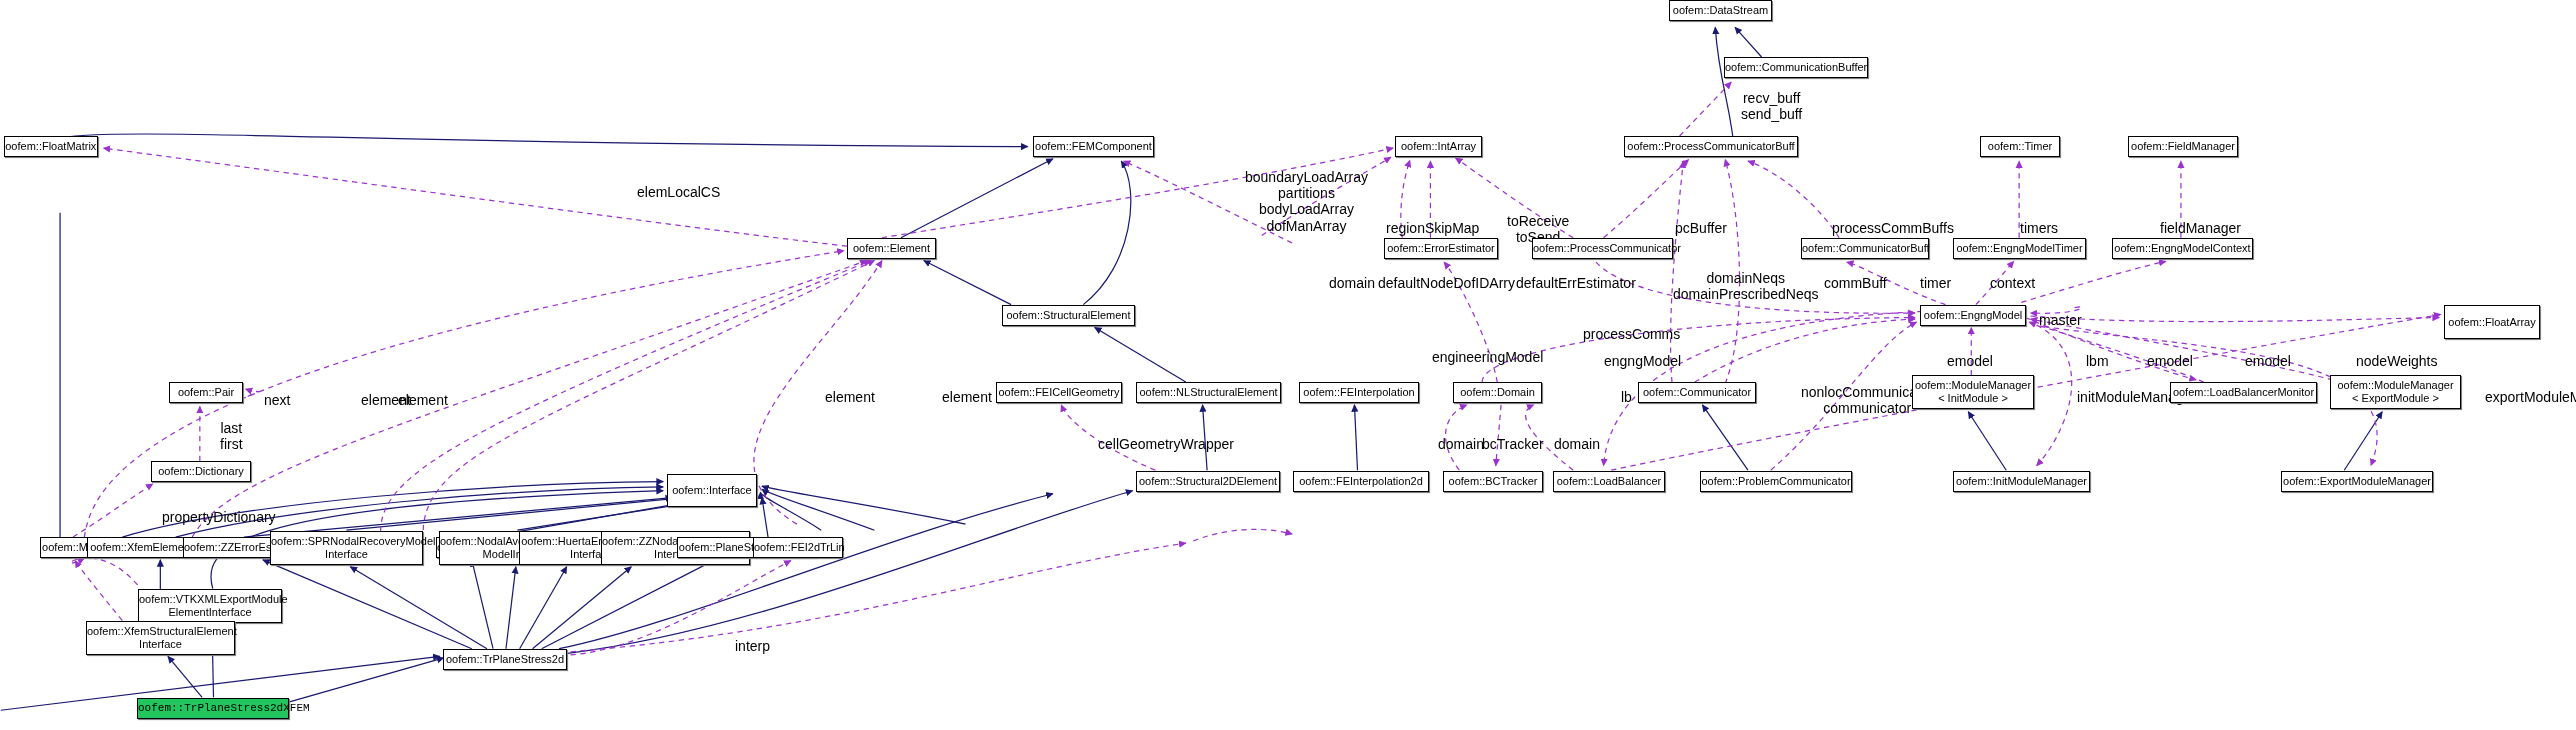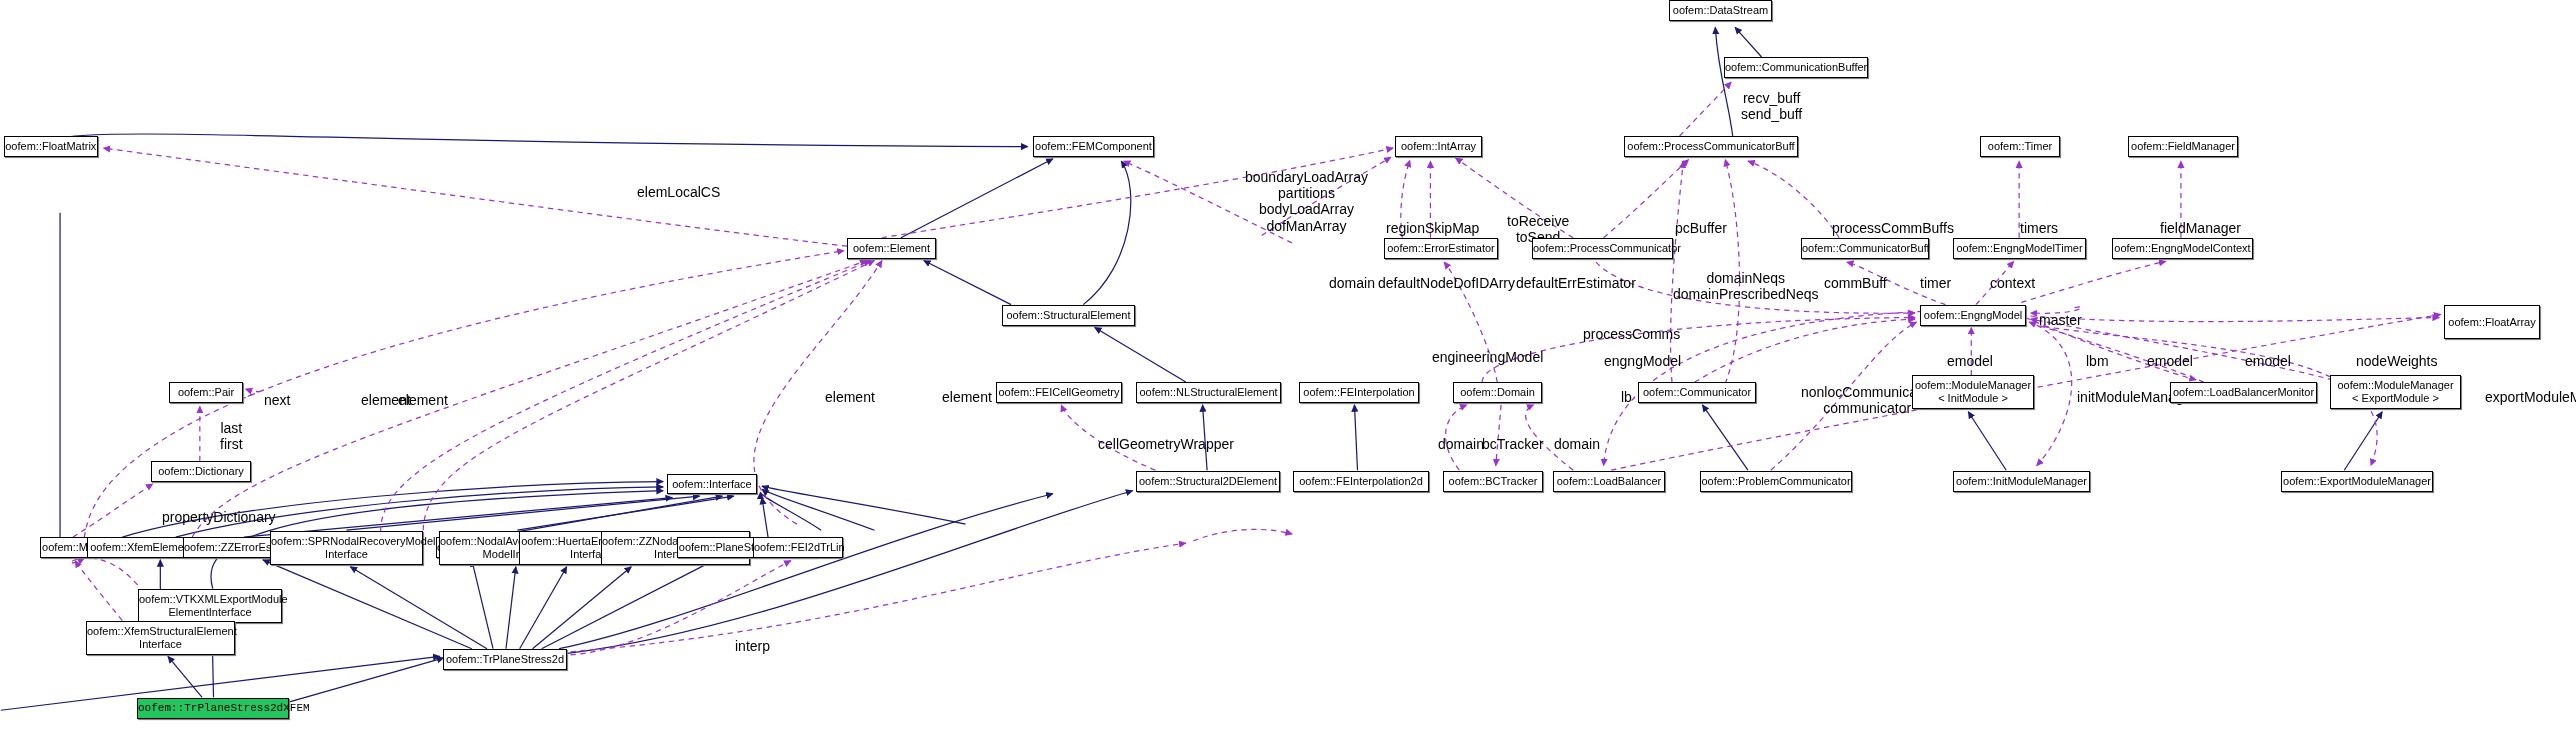--- a/index.html
+++ b/index.html
@@ -253,21 +253,21 @@
     <div class="node" style="left: 1136px; top: 382px; width: 145px; height: 20.5px;"><span class="nlabel">oofem::NLStructuralElement</span></div>
     <div class="node" style="left: 1299px; top: 382px; width: 120px; height: 20.5px;"><span class="nlabel">oofem::FEInterpolation</span></div>
     <div class="node" style="left: 1453px; top: 382px; width: 89px; height: 20.5px;"><span class="nlabel">oofem::Domain</span></div>
     <div class="node" style="left: 1638px; top: 382px; width: 118px; height: 20.5px;"><span class="nlabel">oofem::Communicator</span></div>
     <div class="node" style="left: 1912px; top: 375px; width: 122px; height: 34px;"><span class="nlabel">oofem::ModuleManager
 &lt; InitModule &gt;</span></div>
     <div class="node" style="left: 2170px; top: 382px; width: 147px; height: 20.5px;"><span class="nlabel">oofem::LoadBalancerMonitor</span></div>
     <div class="node" style="left: 2330px; top: 375px; width: 131px; height: 34px;"><span class="nlabel">oofem::ModuleManager
 &lt; ExportModule &gt;</span></div>
     <div class="node" style="left: 151px; top: 461px; width: 100px; height: 20.5px;"><span class="nlabel">oofem::Dictionary</span></div>
-    <div class="node" style="left: 667px; top: 474px; width: 90px; height: 20px;"><span class="nlabel">oofem::Interface</span></div>
+    <div class="node" style="left: 667px; top: 474px; width: 90px; height: 33px;"><span class="nlabel">oofem::Interface</span></div>
     <div class="node" style="left: 1136px; top: 471px; width: 144px; height: 20.5px;"><span class="nlabel">oofem::Structural2DElement</span></div>
     <div class="node" style="left: 1293px; top: 471px; width: 136px; height: 20.5px;"><span class="nlabel">oofem::FEInterpolation2d</span></div>
     <div class="node" style="left: 1443px; top: 471px; width: 100px; height: 20.5px;"><span class="nlabel">oofem::BCTracker</span></div>
     <div class="node" style="left: 1553px; top: 471px; width: 112px; height: 20.5px; align-items: center;"><span class="nlabel">oofem::LoadBalancer</span></div>
     <div class="node" style="left: 1700px; top: 471px; width: 152px; height: 20.5px;"><span class="nlabel">oofem::ProblemCommunicator</span></div>
     <div class="node" style="left: 1953px; top: 471px; width: 137px; height: 20.5px;"><span class="nlabel">oofem::InitModuleManager</span></div>
     <div class="node" style="left: 2281px; top: 471px; width: 152px; height: 20.5px;"><span class="nlabel">oofem::ExportModuleManager</span></div>
     <div class="node" style="left: 40px; top: 537px; width: 80px; height: 20.5px;"><span class="nlabel">oofem::Material</span></div>
     <div class="node" style="left: 87px; top: 537px; width: 152px; height: 20.5px;"><span class="nlabel">oofem::XfemElementInterface</span></div>
     <div class="node" style="left: 183px; top: 537px; width: 160px; height: 20.5px;"><span class="nlabel">oofem::ZZErrorEstimatorInterface</span></div>

